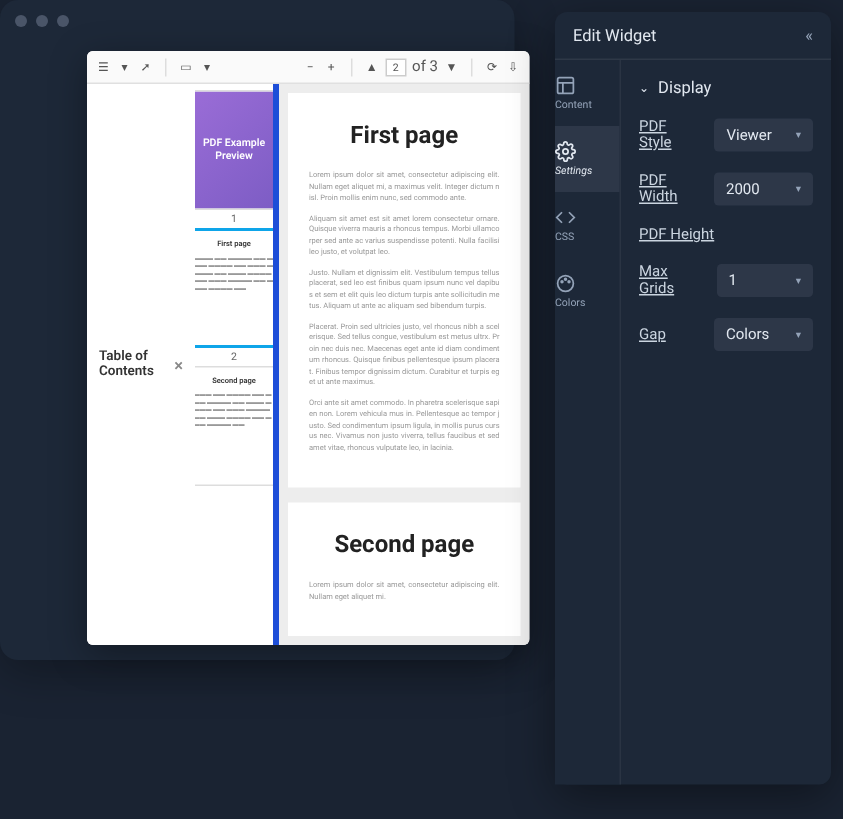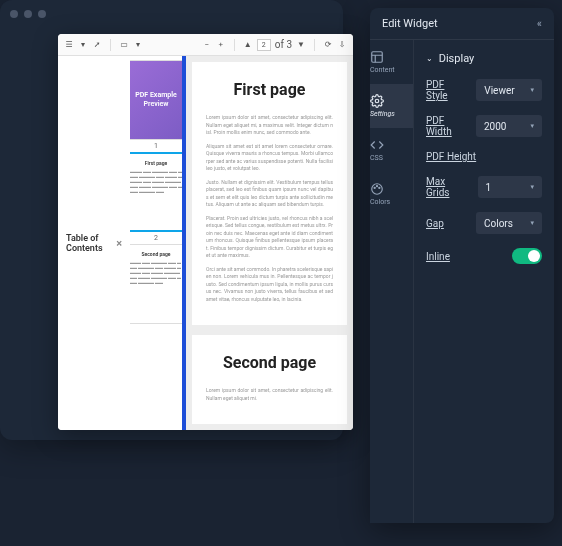--- a/index.html
+++ b/index.html
@@ -228,21 +228,15 @@
       </div>
 
       <div class="field-row">
         <span class="field-label">Gap</span>
         <div class="select">
           <span>Colors</span>
           <span class="chev">▾</span>
         </div>
       </div>
 
-      <div class="field-row">
-        <span class="field-label">Inline</span>
-        <div class="toggle">
-          <div class="toggle-knob"></div>
-        </div>
-      </div>
     </div>
   </div>
 </div>
 
 </body></html>

